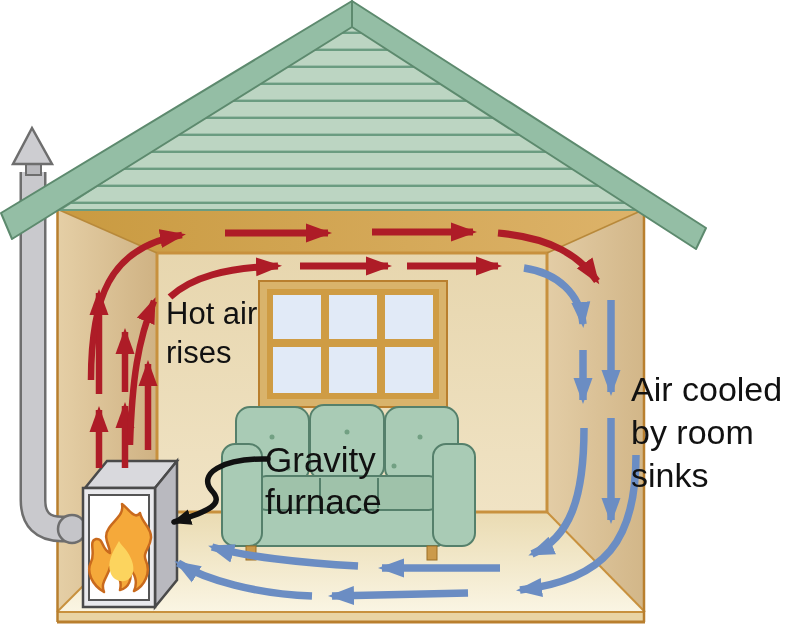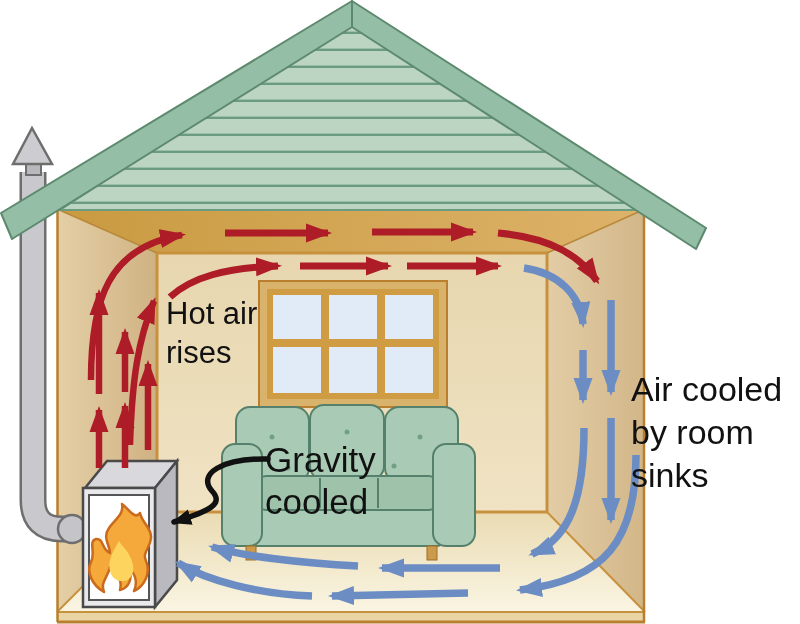--- a/index.html
+++ b/index.html
@@ -171,17 +171,17 @@
     <path class="cool" d="M 468,593 L 332,596" marker-end="url(#head-cool)"></path>
     <path class="cool" d="M 312,596 C 256,594 206,580 178,563" marker-end="url(#head-cool)"></path>
   </g>
 
   <path class="lead" d="M 268,459 C 222,458 197,474 212,491 C 224,504 210,511 174,522" marker-end="url(#head-lead)"></path>
 </svg>
 
 <div class="label" id="hot-air-label">Hot air
 rises</div>
 <div class="label" id="gravity-label">Gravity
-cooled</div>
+furnace</div>
 <div class="label" id="air-cooled-label">Air cooled
 by room
 sinks</div>
 </div>
 
 </body></html>

